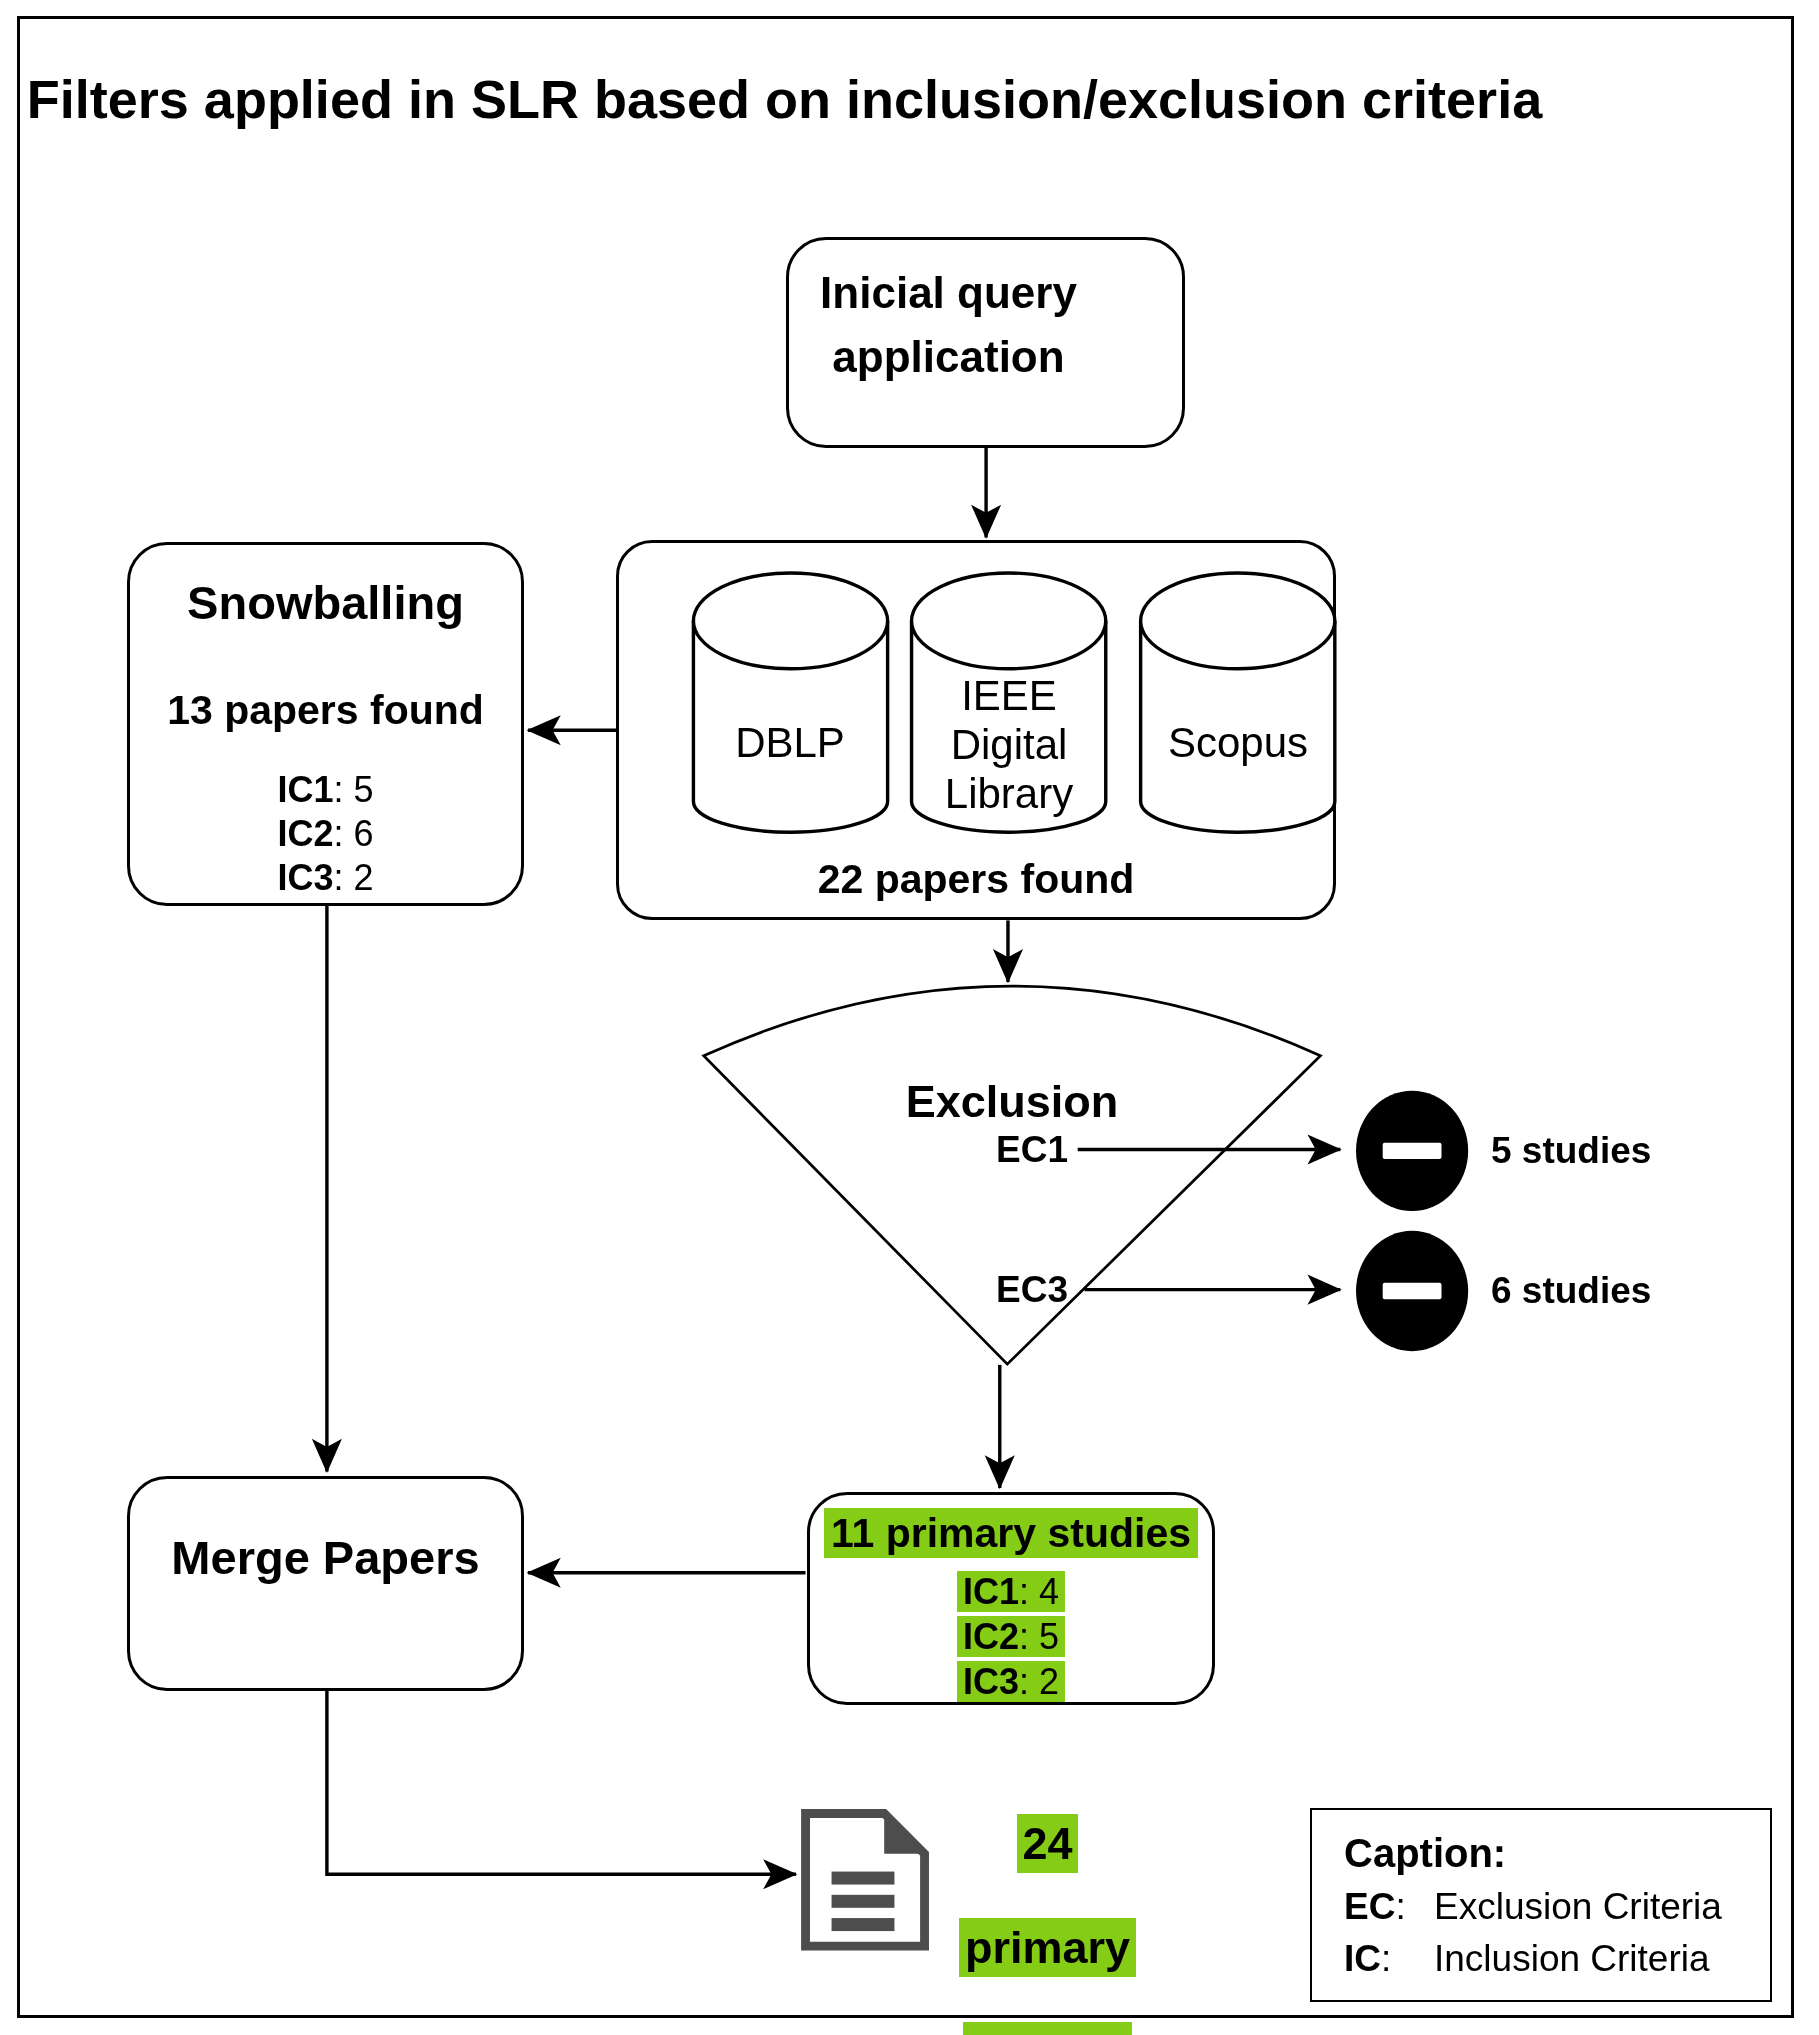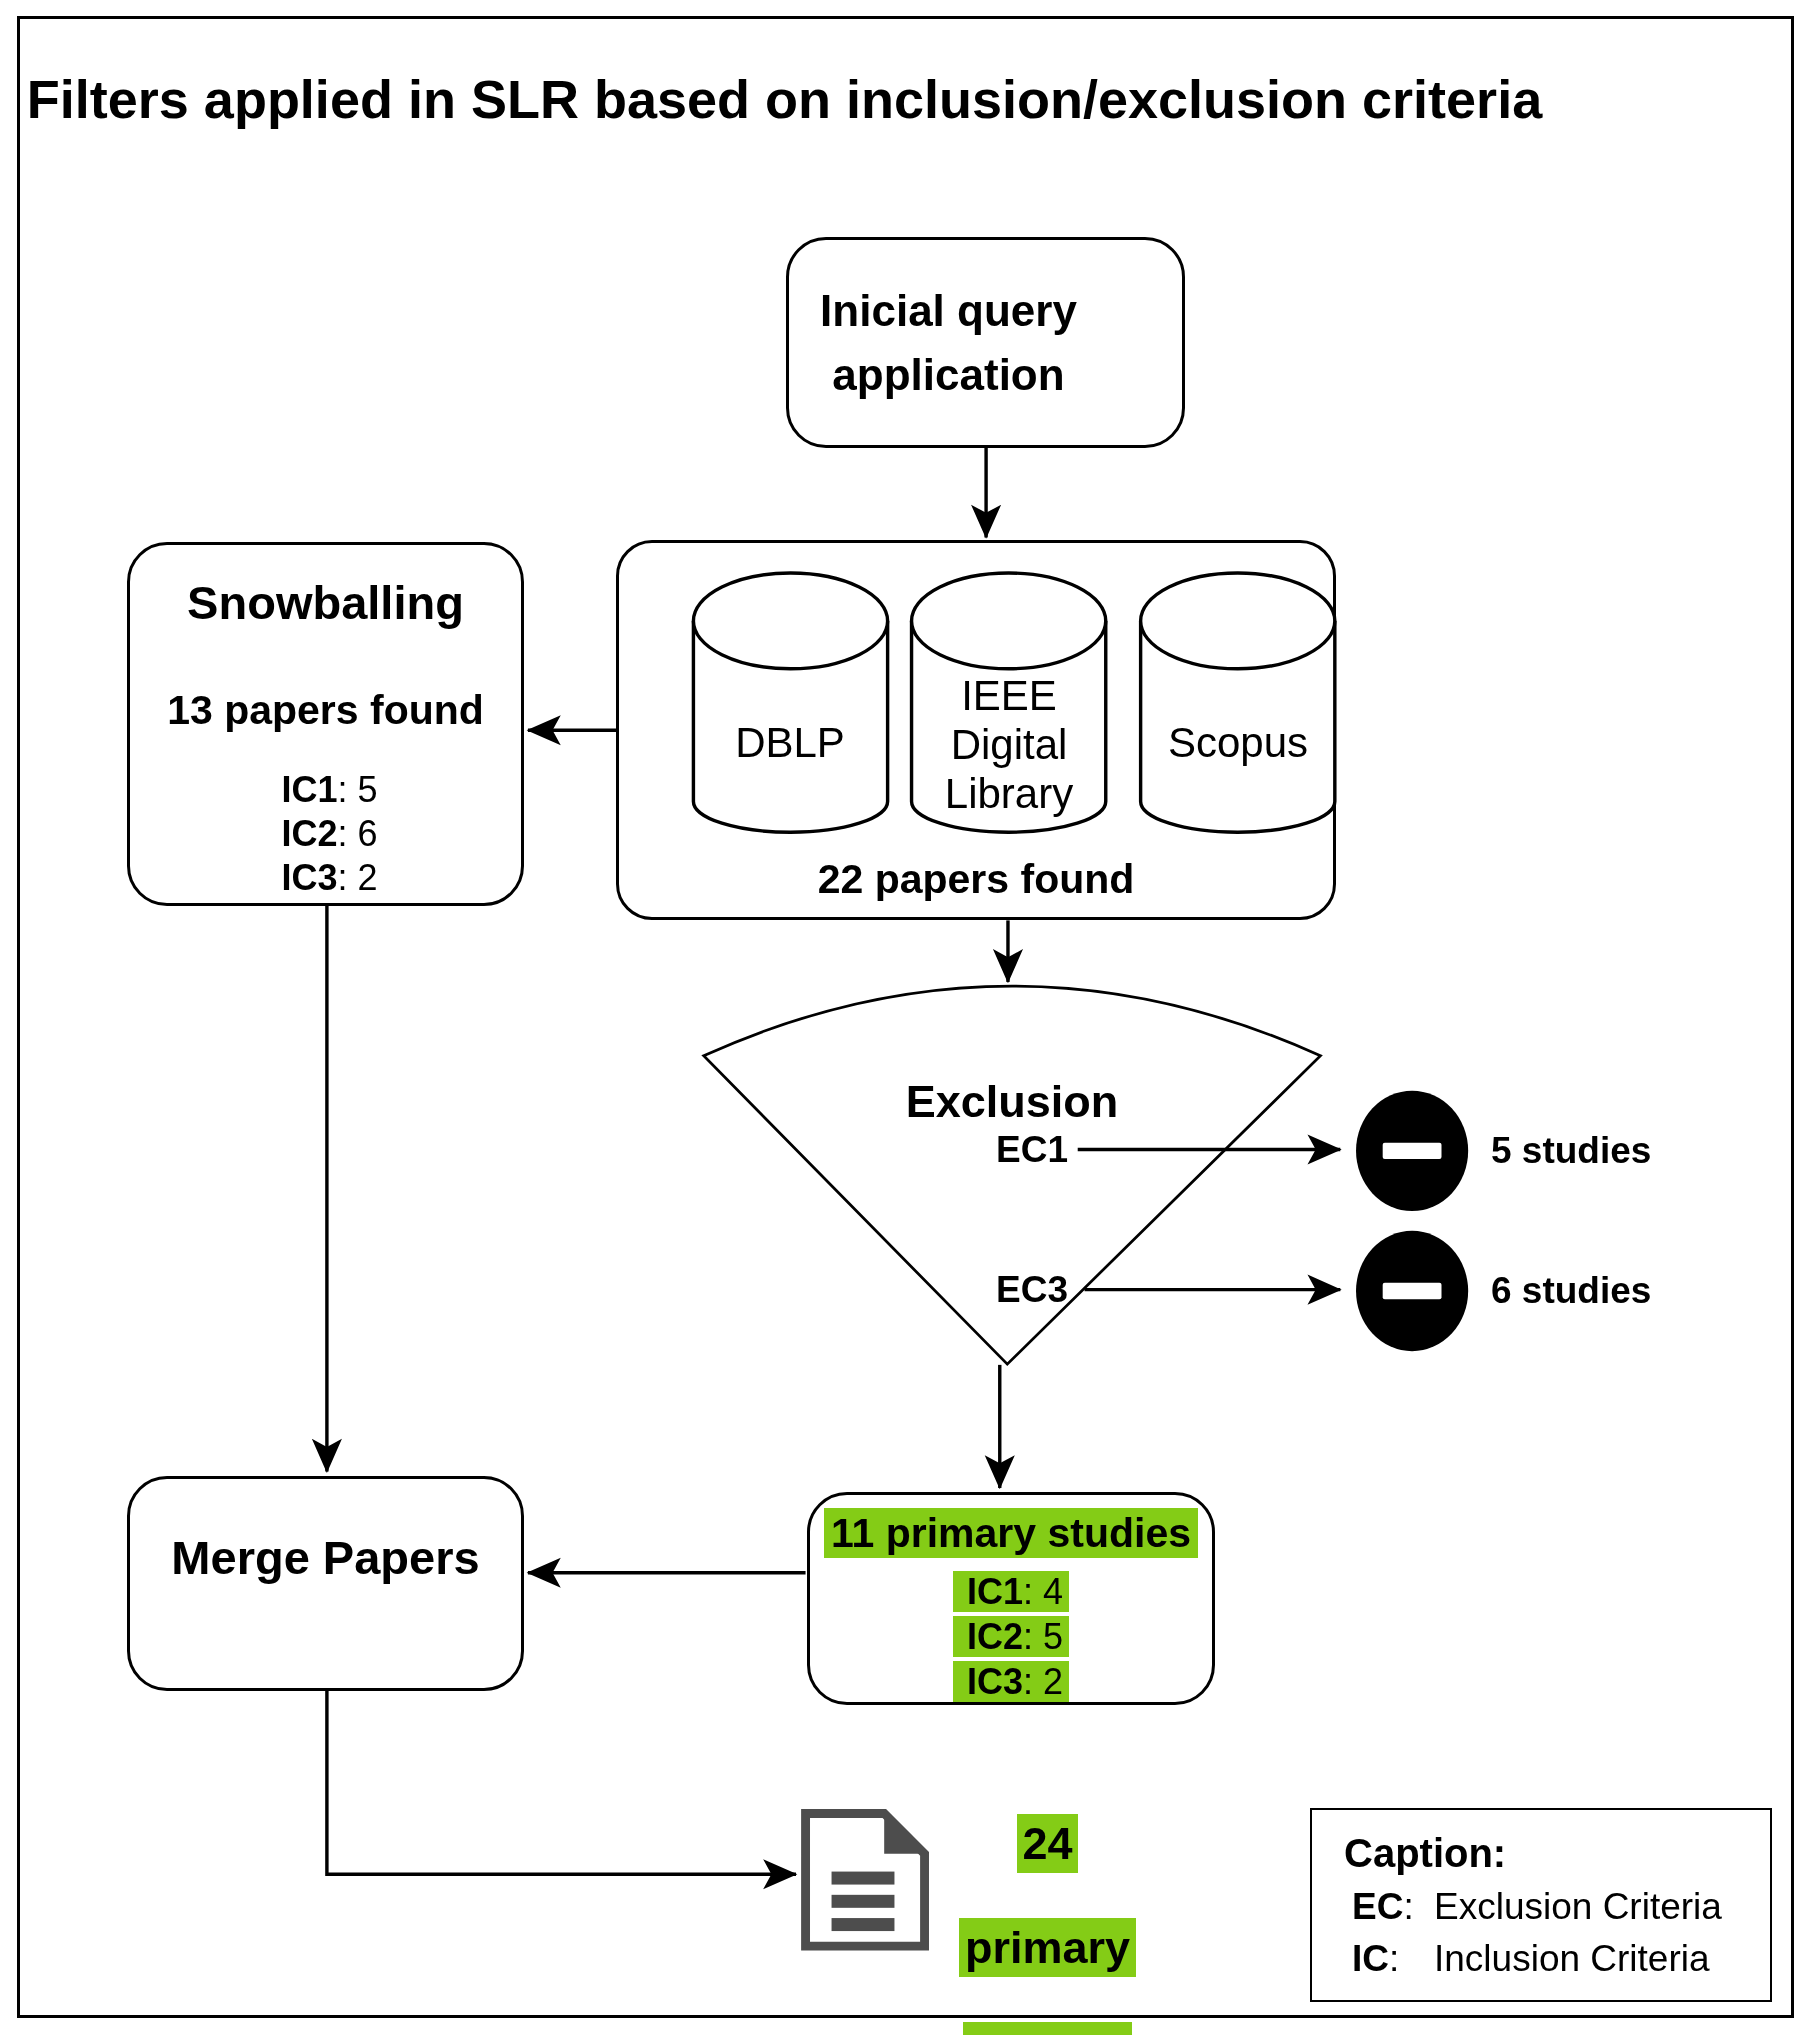--- a/index.html
+++ b/index.html
@@ -9,25 +9,25 @@
         border:3.4px solid #000;box-sizing:border-box;}
   .title{position:absolute;left:0;top:68px;width:1569px;text-align:center;
         font-size:54px;font-weight:bold;letter-spacing:0;}
   .rbox{position:absolute;border:3.4px solid #000;border-radius:40px;background:#fff;
         box-sizing:border-box;z-index:1;}
   .txt{position:absolute;z-index:3;}
   svg.overlay{position:absolute;left:0;top:0;z-index:2;pointer-events:none;}
   .center{display:flex;align-items:center;justify-content:center;text-align:center;}
   .prel{white-space:pre-line;}
   .pre{white-space:pre;}
-  .b{font-weight:bold;margin-left:8px;}
+  .b{font-weight:bold;}
   .hl{background:#84cc16;}
   
   .query-box{left:786px;top:237px;width:399px;height:211px;}
-  .query-label{left:786px;top:237px;width:325px;height:211px;
+  .query-label{left:786px;top:219px;width:325px;height:211px;
         font-size:44px;font-weight:bold;line-height:64px;}
   
   .snow-box{left:127px;top:542px;width:397px;height:364px;}
   .snow-content{left:127px;top:542px;width:397px;display:flex;flex-direction:column;
         align-items:center;}
   .snow-title{margin-top:33px;font-size:47px;font-weight:bold;}
   .snow-found{margin-top:57px;font-size:41px;font-weight:bold;}
   .crit{font-size:36px;line-height:44px;}
   .snow-crit{margin-top:34px;}
   

